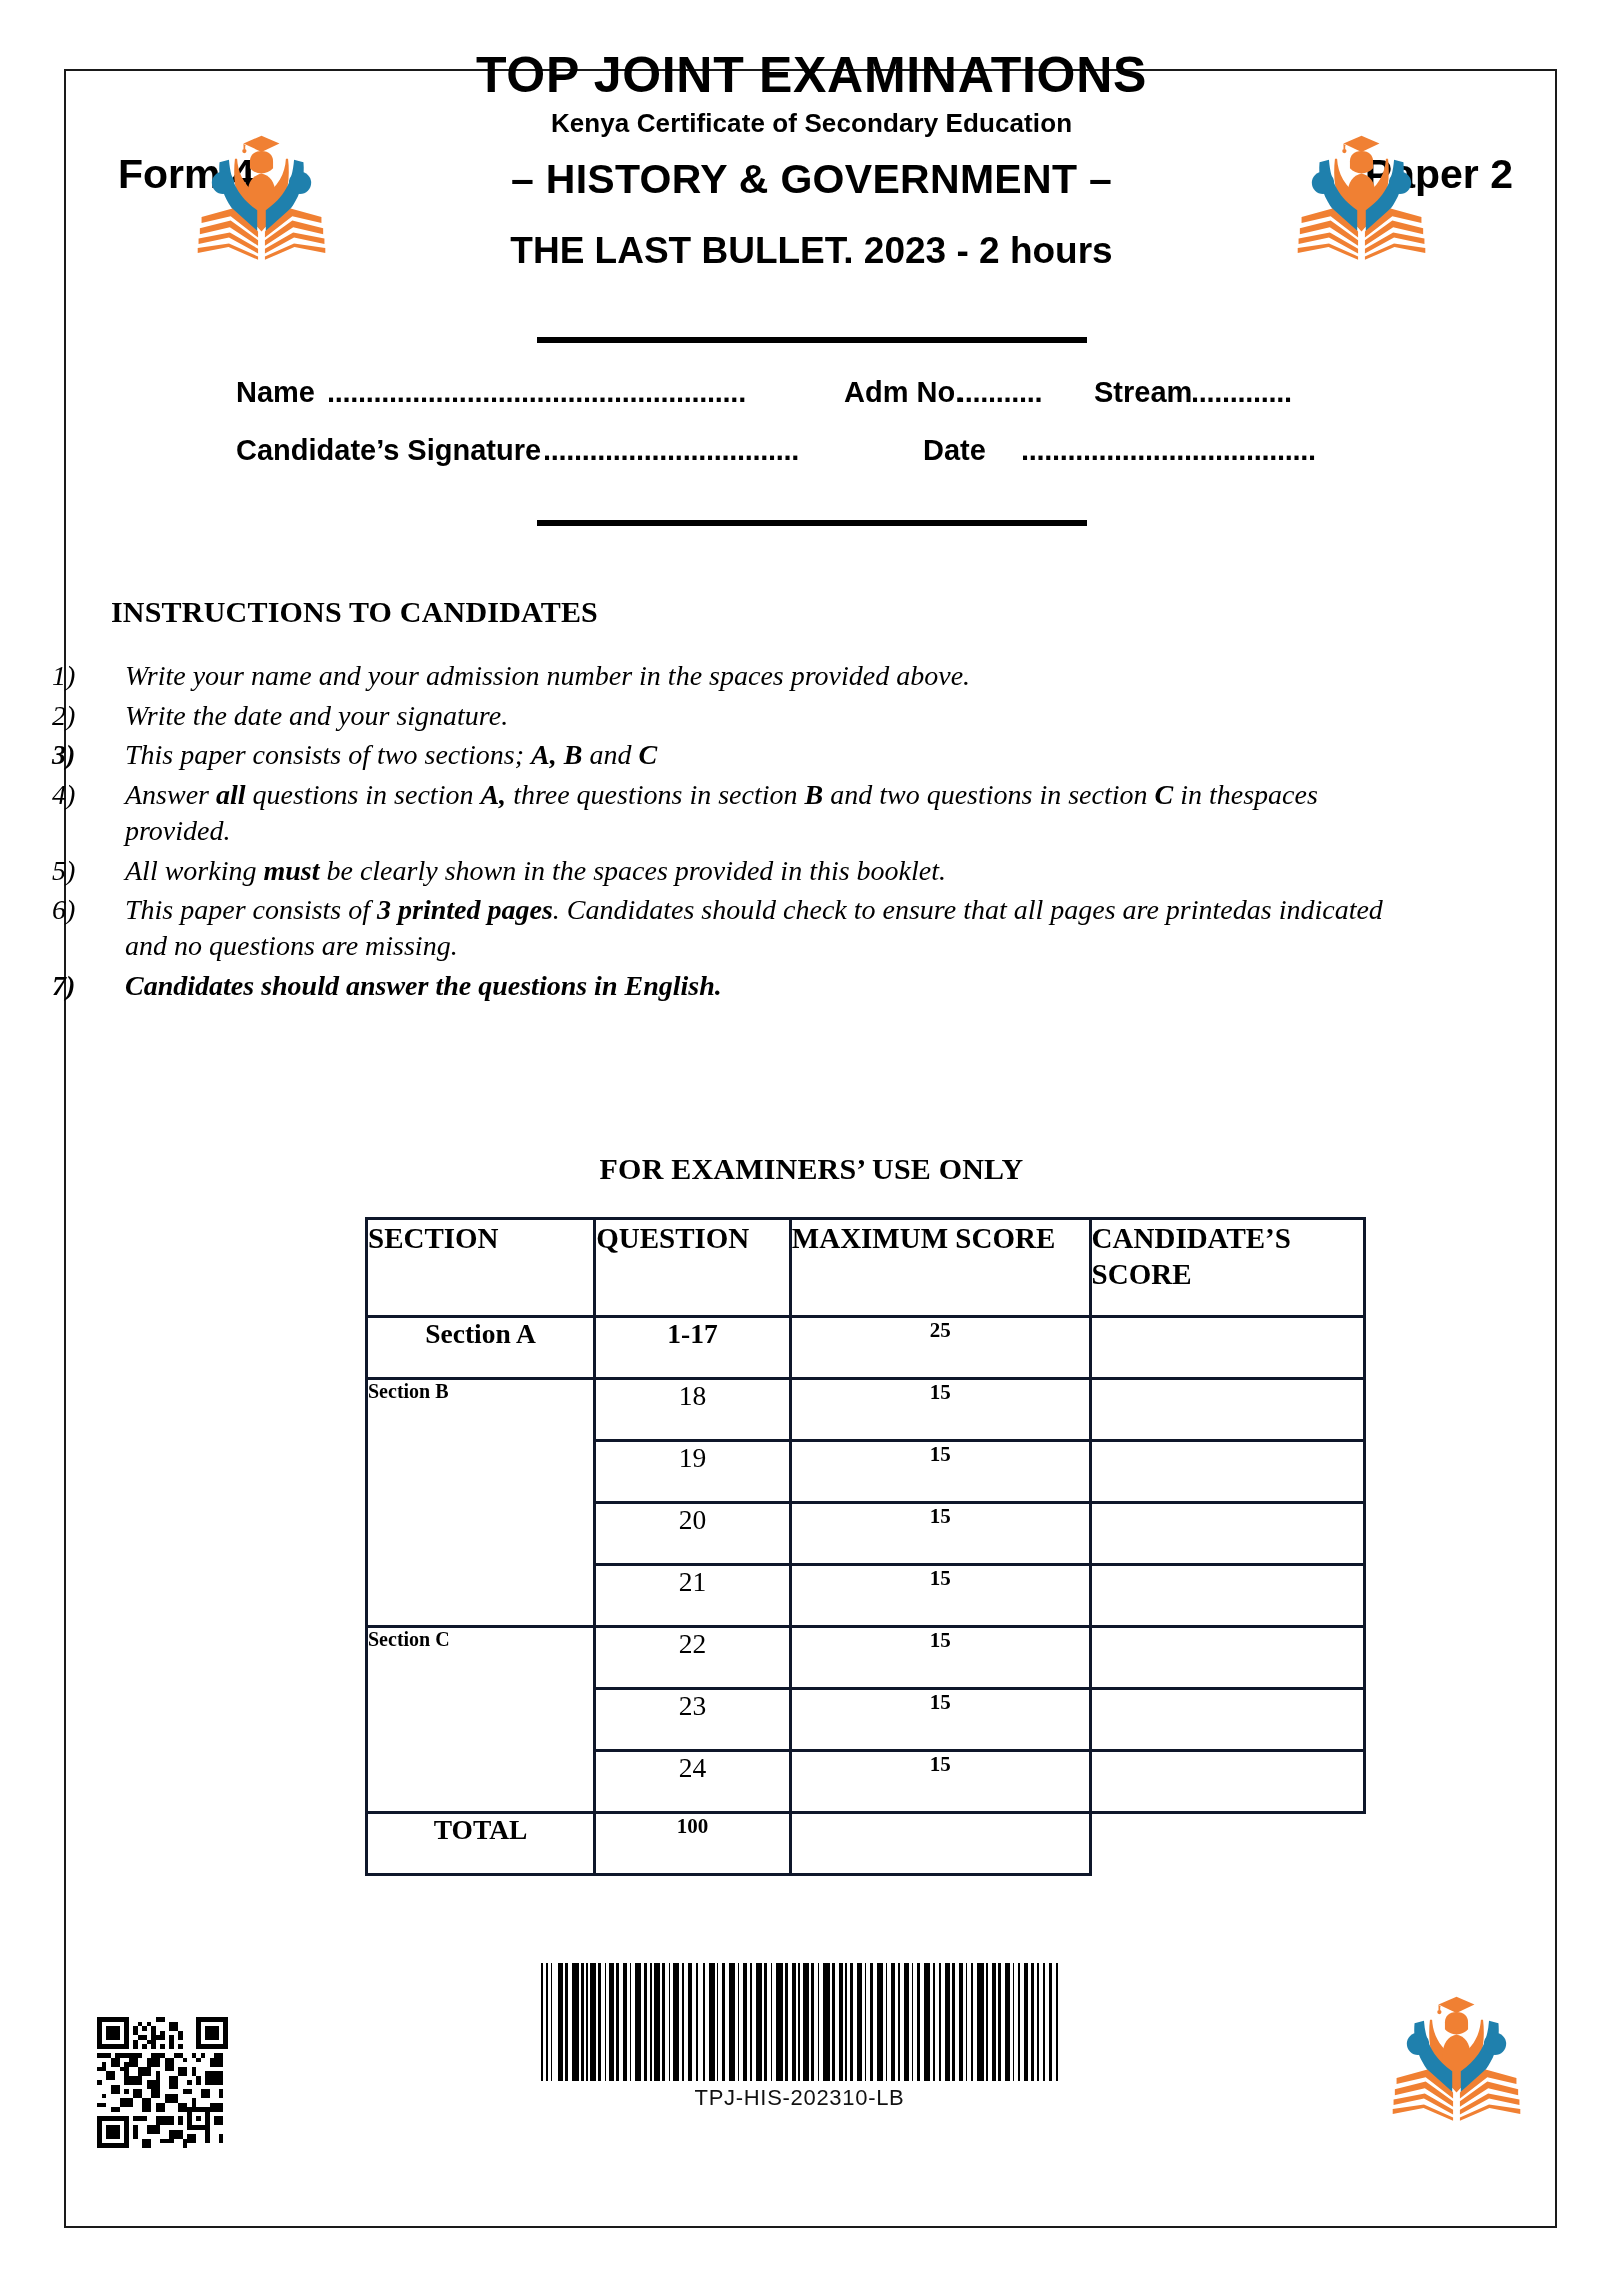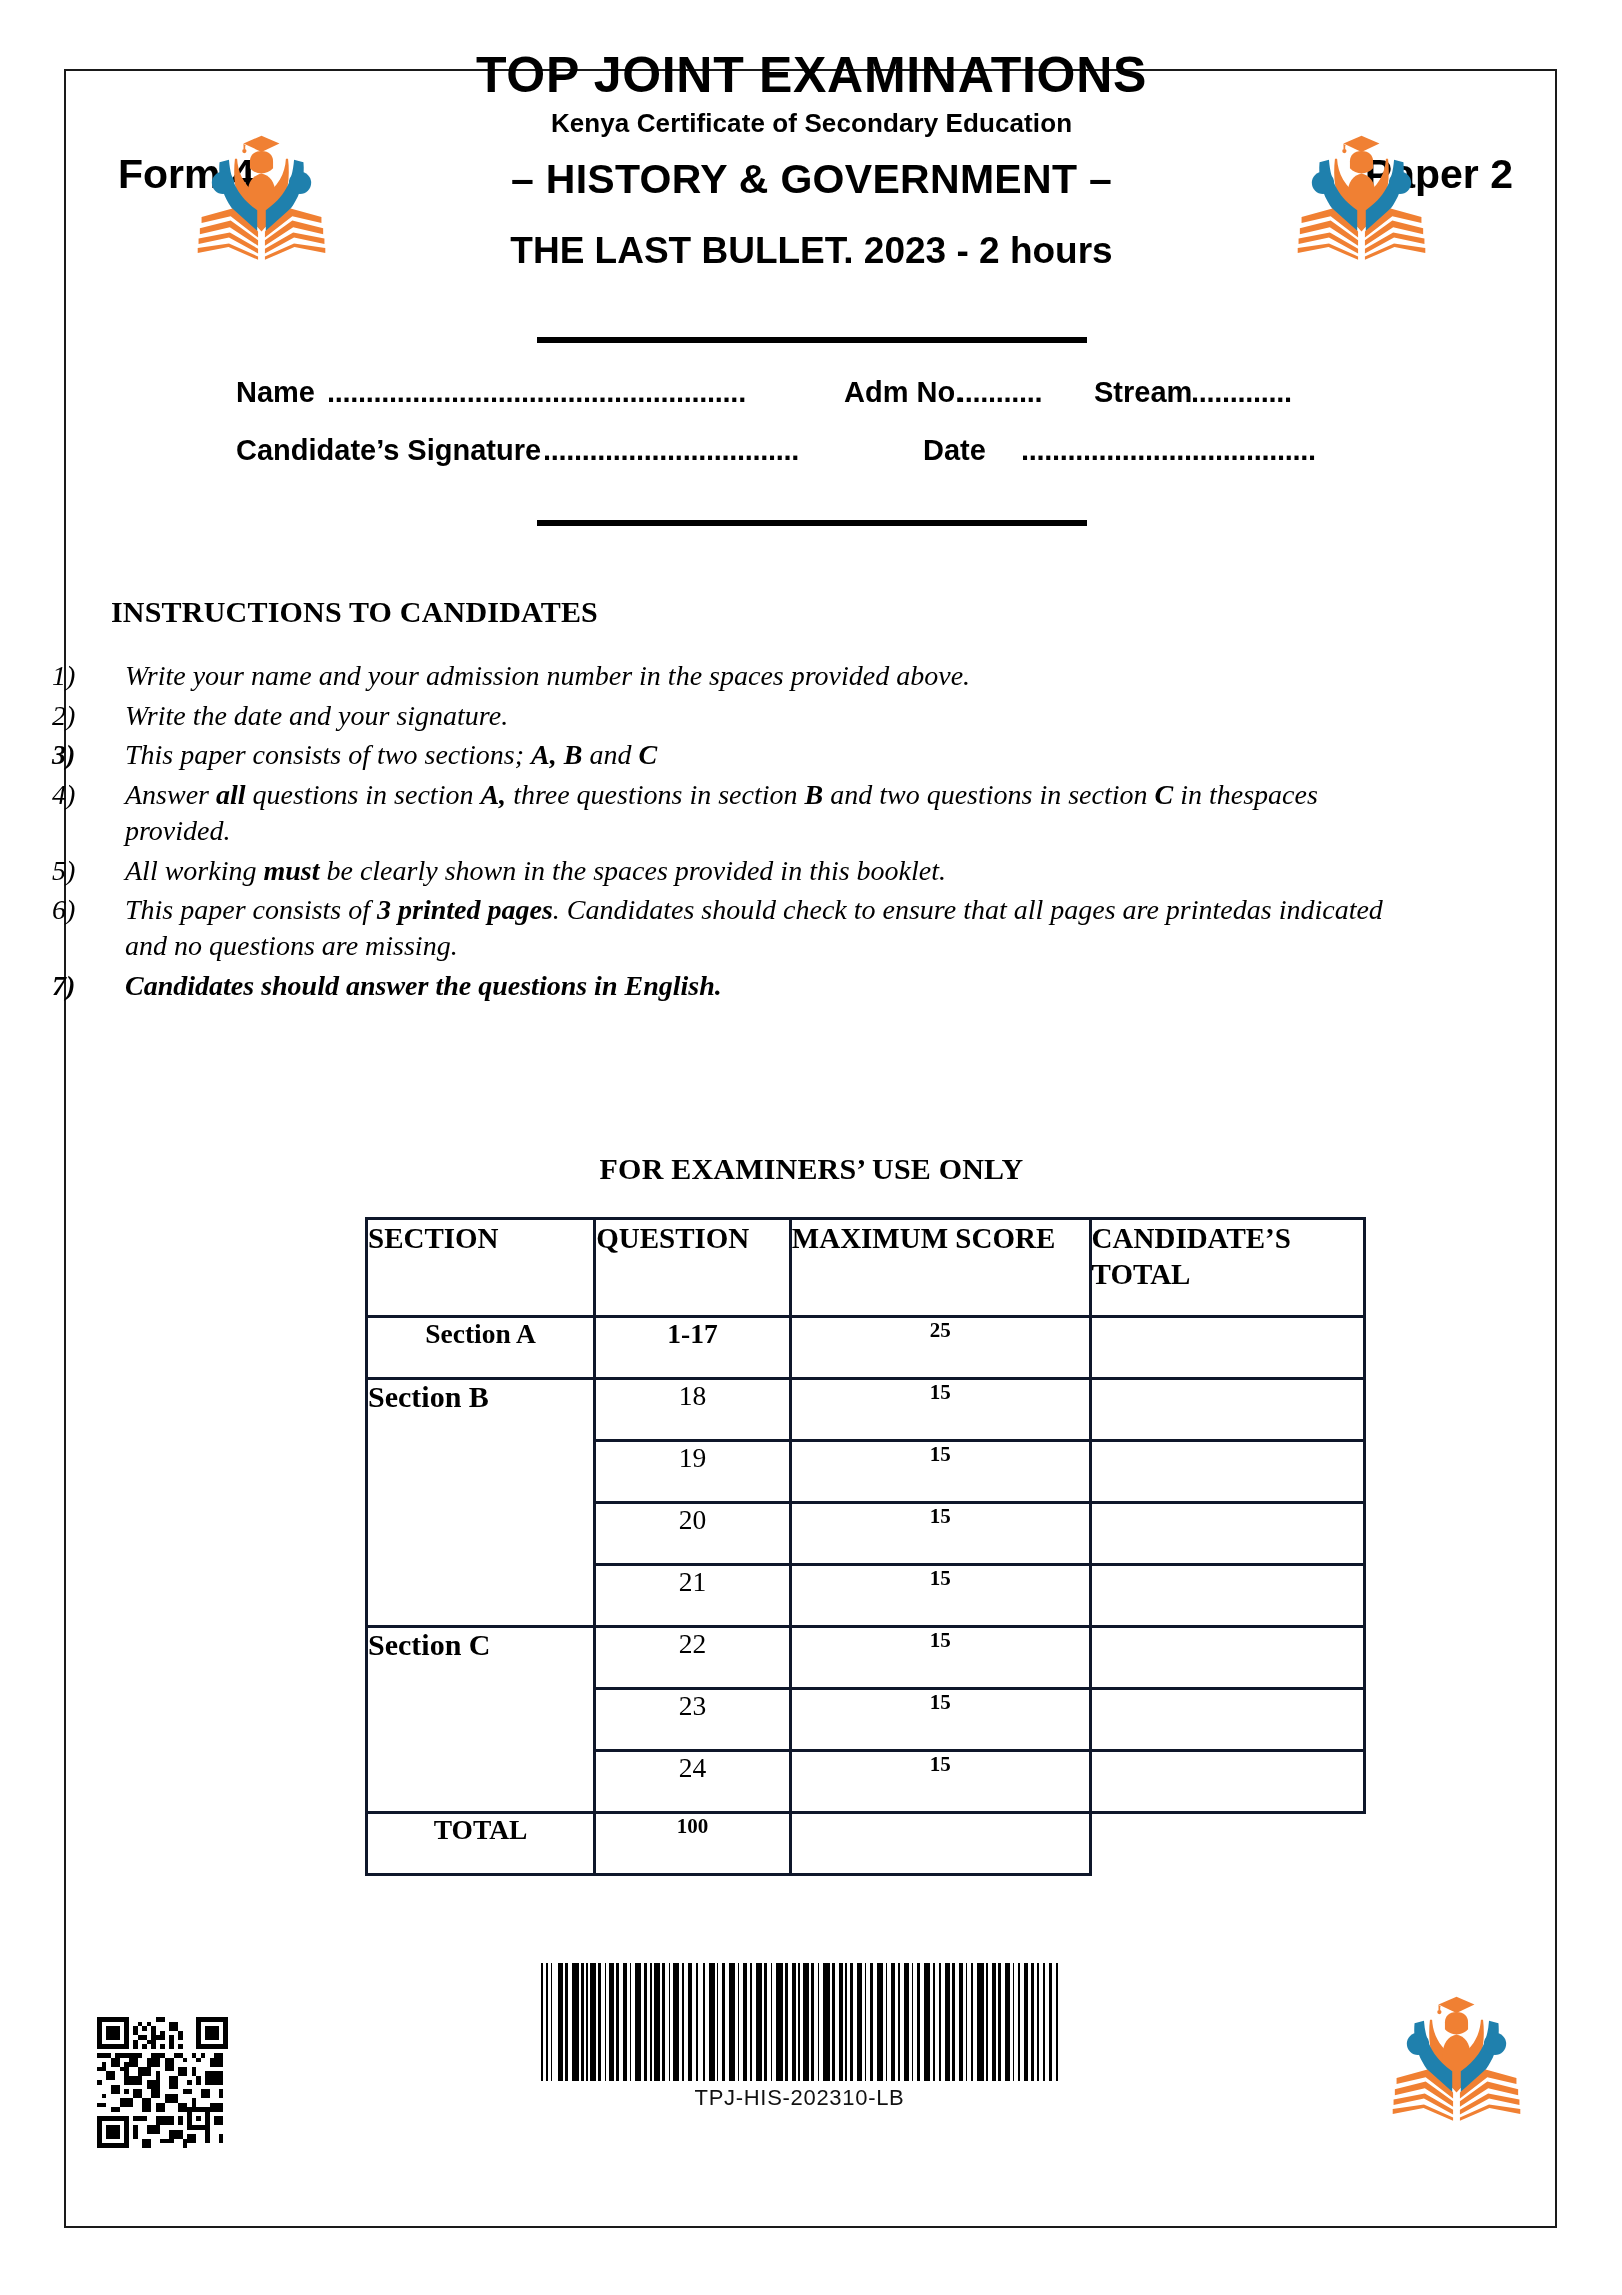--- a/index.html
+++ b/index.html
@@ -228,21 +228,21 @@
     line-height: 1.25;
   }
   .cell-sec {
     font-weight: 700;
     font-size: 27.5px;
     text-align: center;
     padding: 7.9px 2.6px;
   }
   .cell-sec-mid {
     font-weight: 700;
-    font-size: 30px;
+    font-size: 20px;
     text-align: left;
     padding: 7.9px 2.6px 7.9px 11.8px;
     vertical-align: middle;
   }
   .cell-q {
     text-align: center;
     padding: 7.9px 2.6px;
     font-size: 27.5px;
     border-radius: 21px;
   }
@@ -446,21 +446,21 @@
       <col class="c-section">
         <col class="c-question">
         <col class="c-max">
         <col class="c-cand">
     </colgroup>
     <tbody id="score-table-body">
         <tr class="row-h">
           <td class="th-cell">SECTION</td>
           <td class="th-cell">QUESTION</td>
           <td class="th-cell">MAXIMUM SCORE</td>
-          <td class="th-cell">CANDIDATE’S TOTAL</td>
+          <td class="th-cell">CANDIDATE’S SCORE</td>
         </tr>
         <tr class="row-tall">
           <td rowspan="1" class="cell-sec">Section A</td>
           <td class="cell-q bold">1-17</td>
           <td class="cell-m">25</td>
           <td class="cell-blank"></td>
         </tr>
         <tr class="row-tall">
           <td rowspan="4" class="cell-sec-mid">Section B</td>
           <td class="cell-q">18</td>

